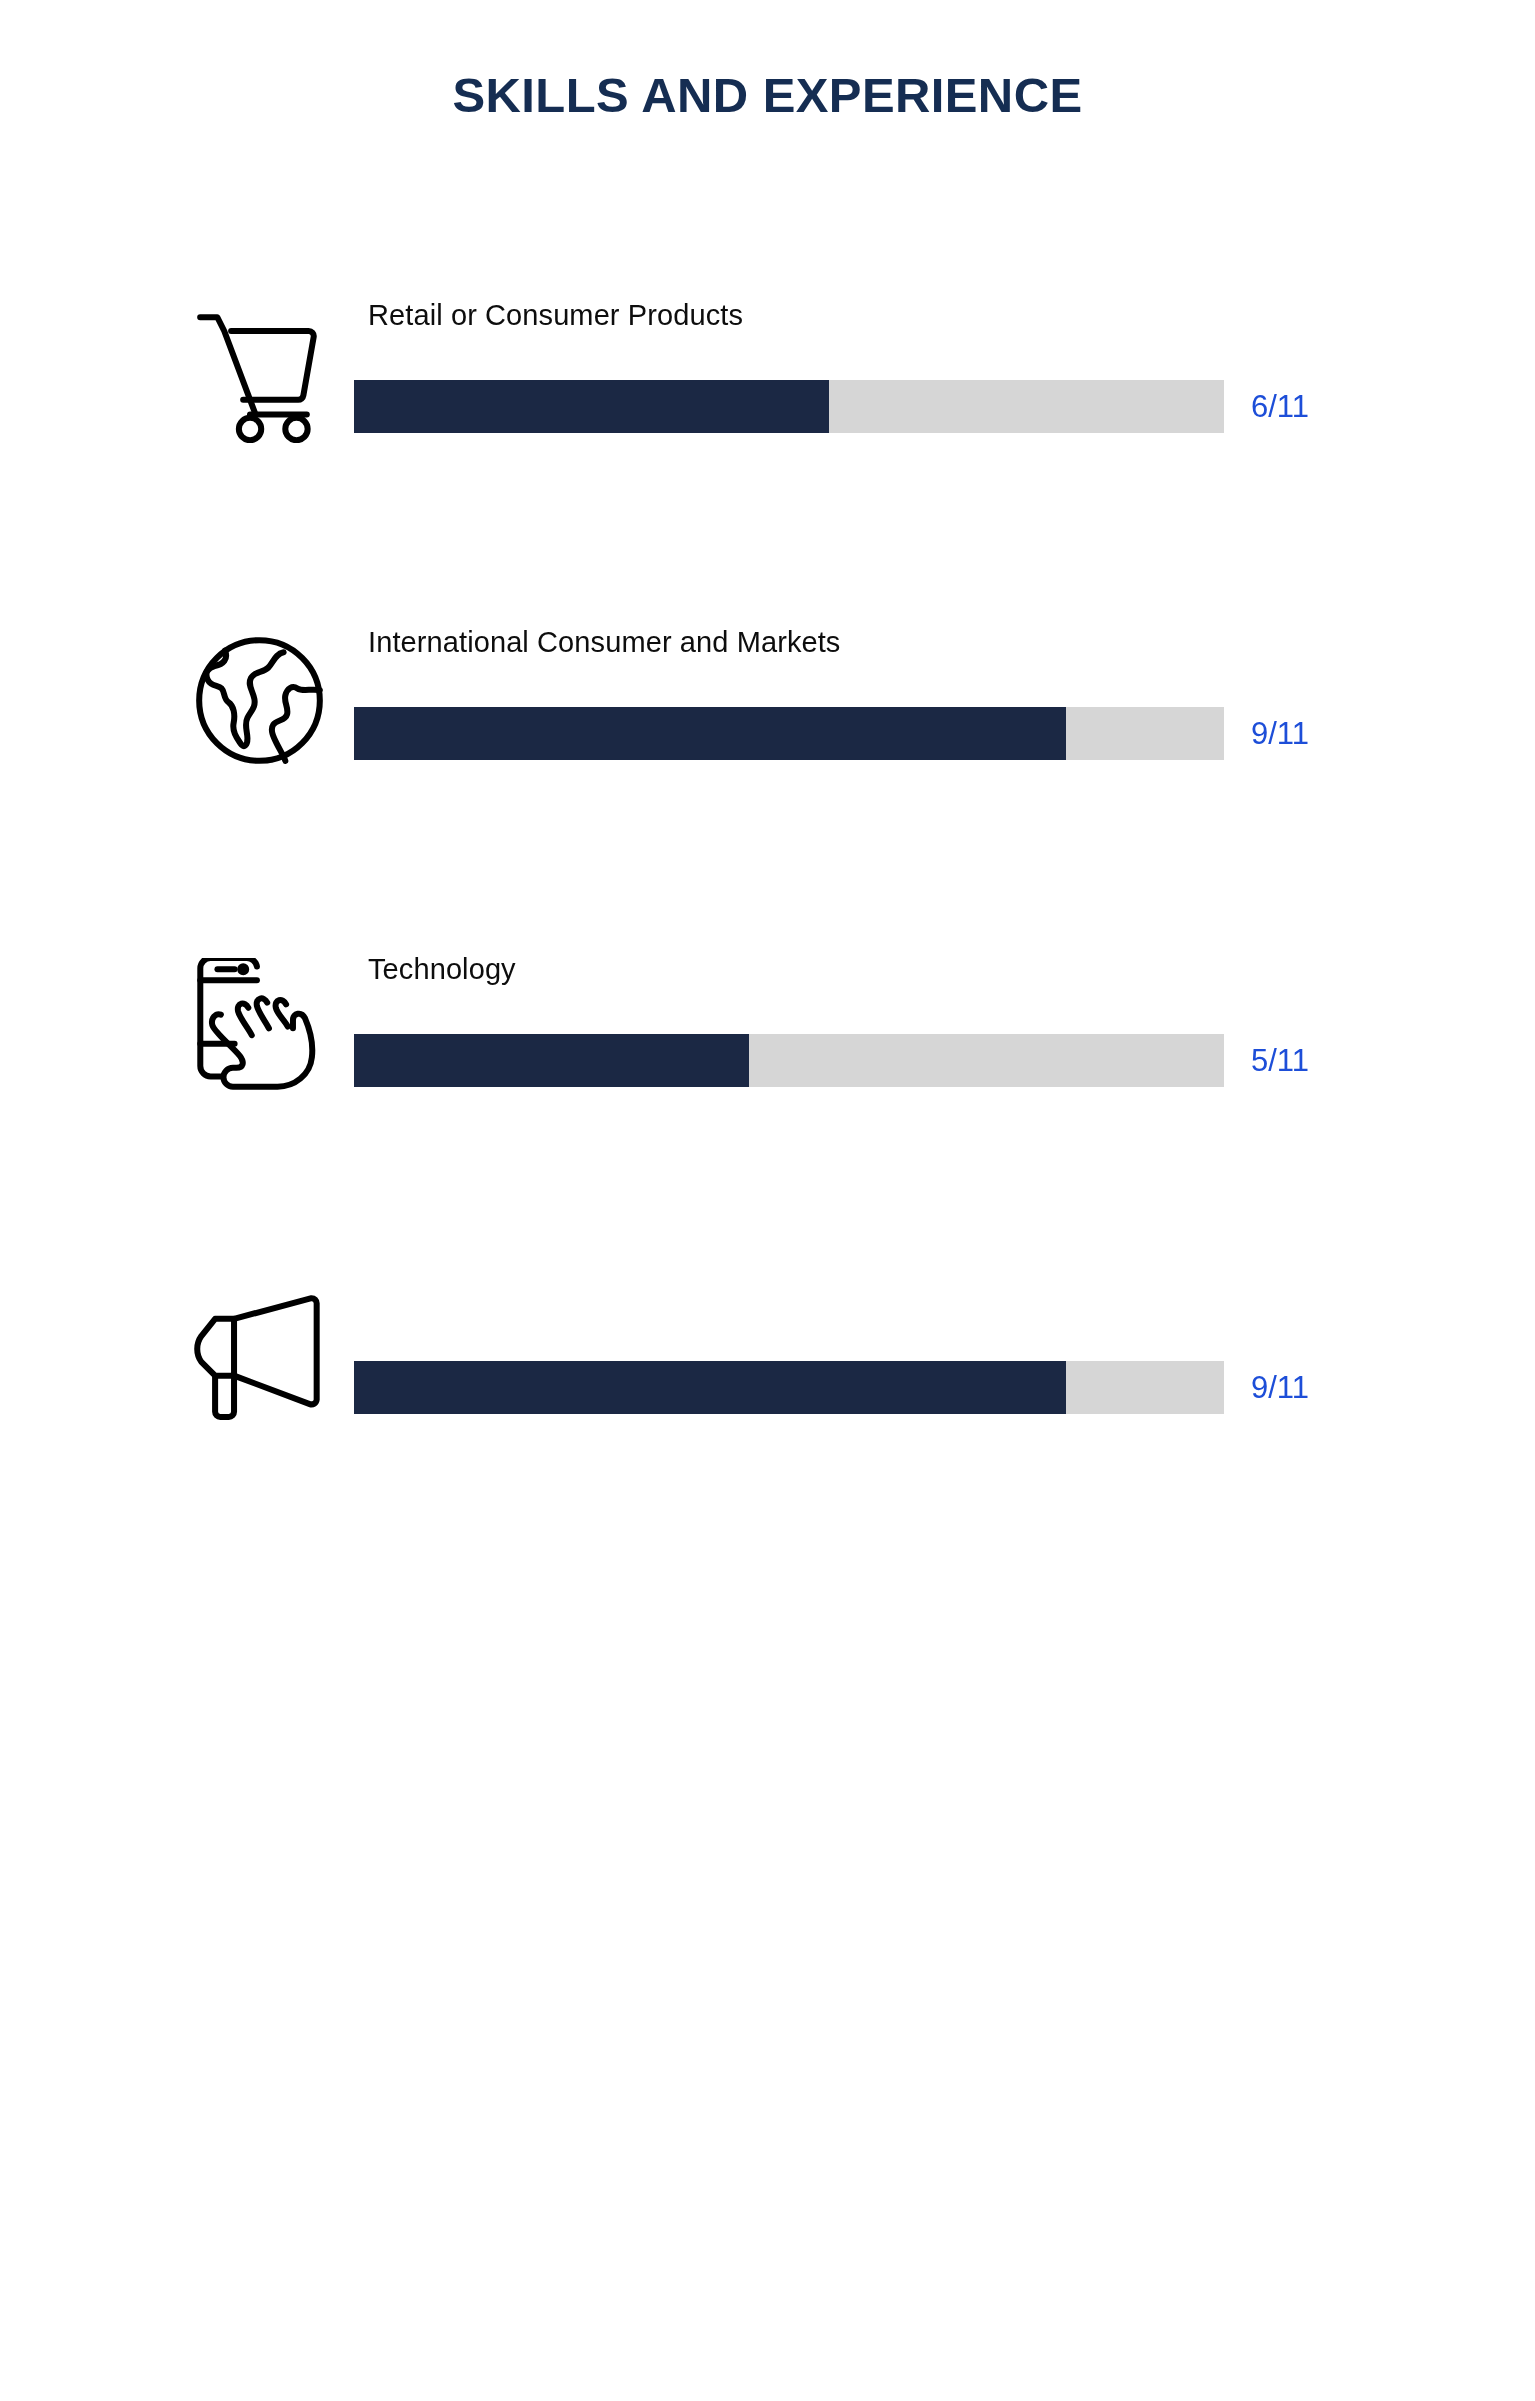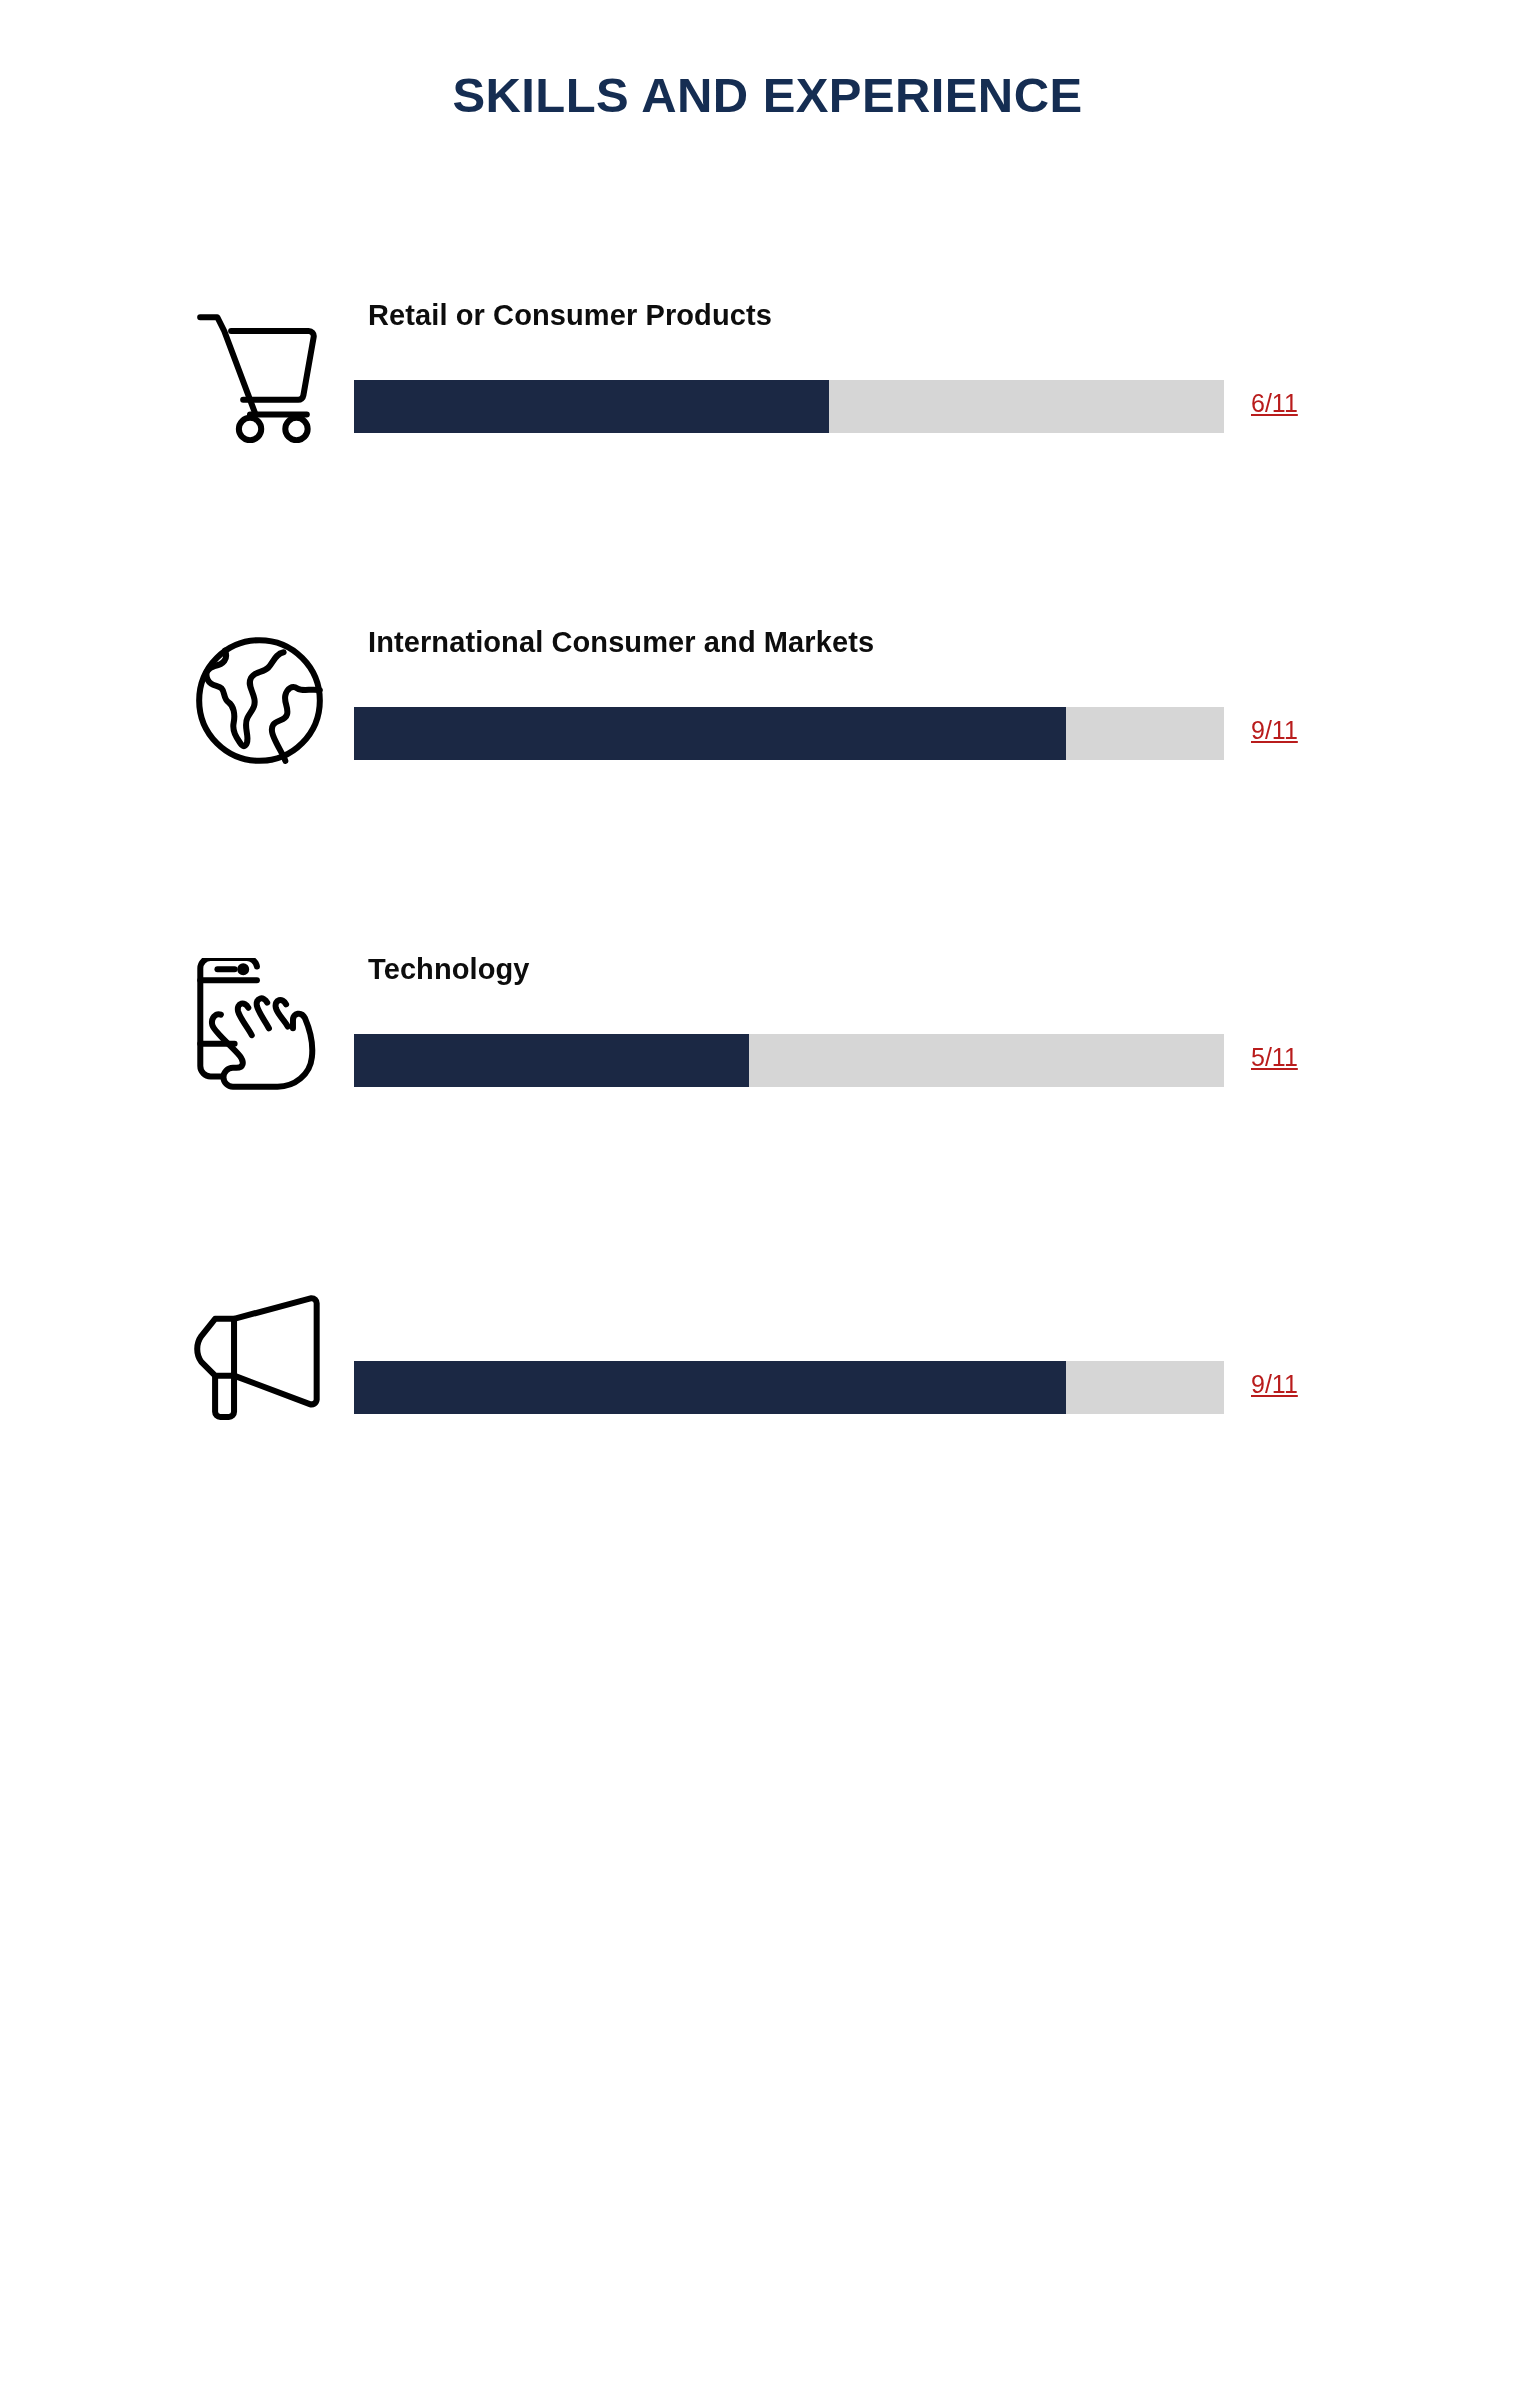--- a/index.html
+++ b/index.html
@@ -65,21 +65,20 @@
 
   .skill-label {
     position: absolute;
     left: 368px;
     top: 6.9px;
     font-size: 29px;
     color: #0d0d0d;
     white-space: nowrap;
     font-family: "Liberation Sans", sans-serif;
     letter-spacing: 0.1px;
-    font-weight: bold;
   }
   .skill-label.indent { left: 376px; }
 
   .bar-track {
     position: absolute;
     left: 354px;
     top: 88px;
     width: 870px;
     height: 53px;
     background: #d6d6d6;
@@ -89,25 +88,24 @@
     left: 0;
     top: 0;
     height: 53px;
     background: #1b2844;
   }
 
   .bar-value {
     position: absolute;
     left: 1251px;
     top: 97px;
-    font-size: 25px;
-    color: #b91c1c;
+    font-size: 31px;
+    color: #1d4ed8;
     font-family: "Liberation Sans", sans-serif;
     white-space: nowrap;
-    text-decoration: underline;
   }
 </style>
 </head>
 <body>
 
 <div class="page">
 
   <div class="title">SKILLS AND EXPERIENCE</div>
 
   <div class="skills">

